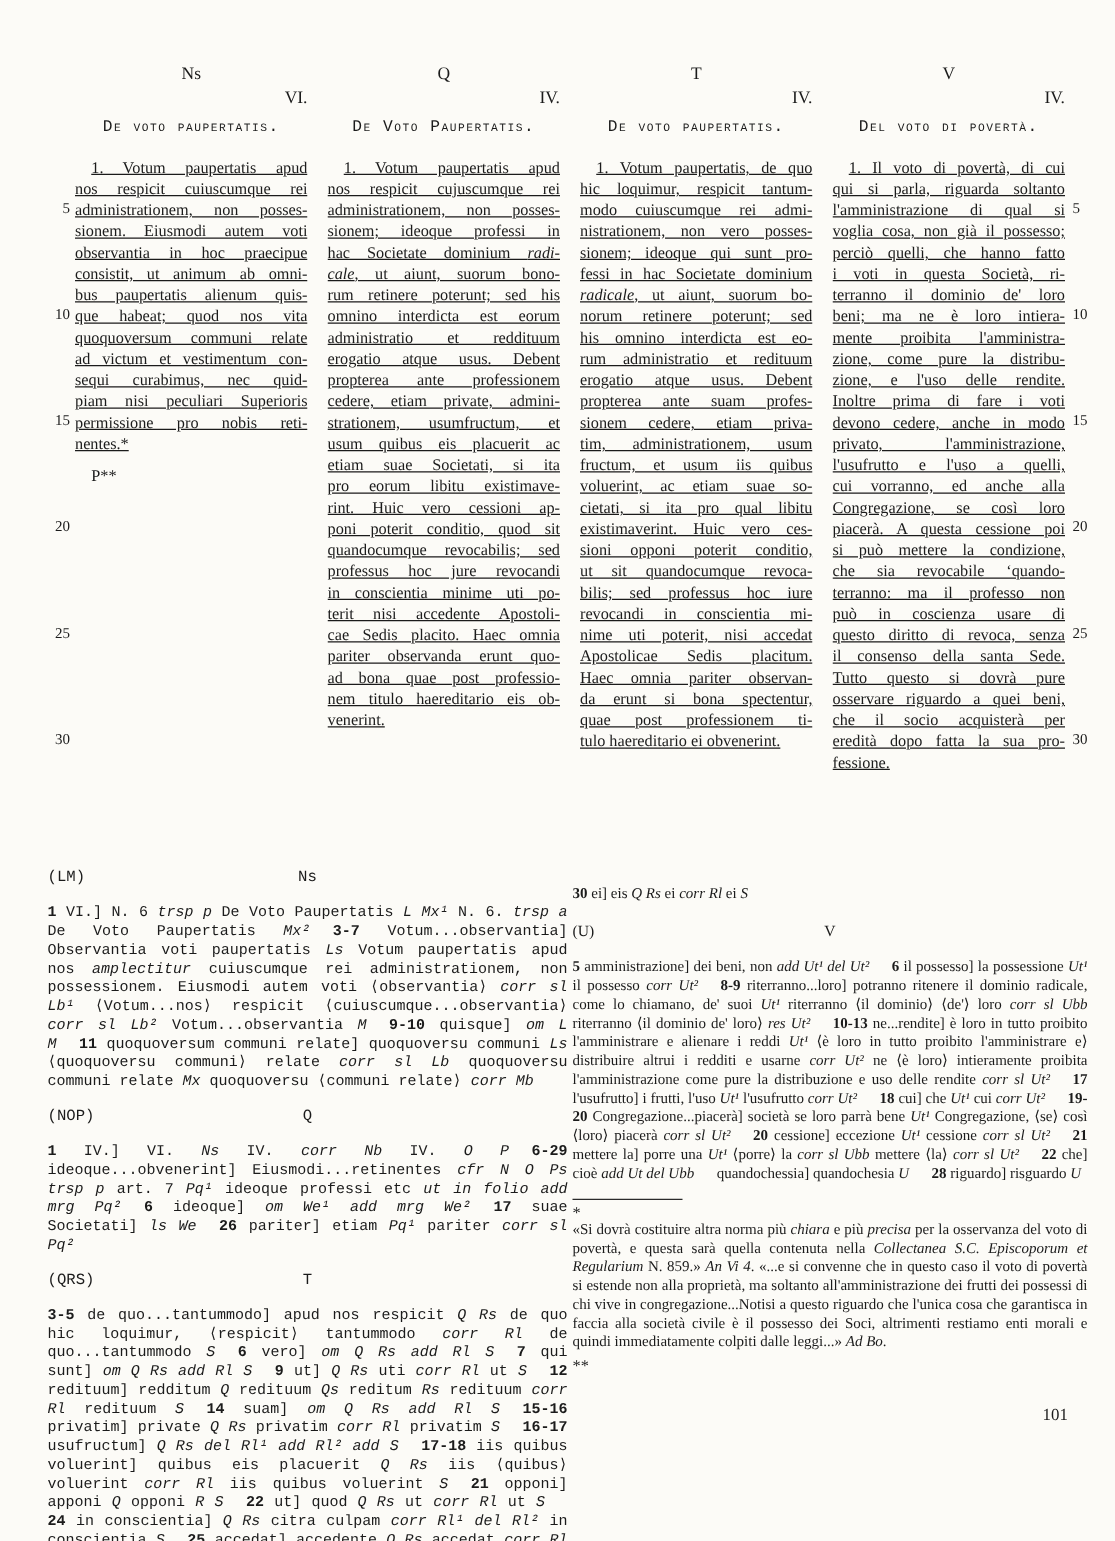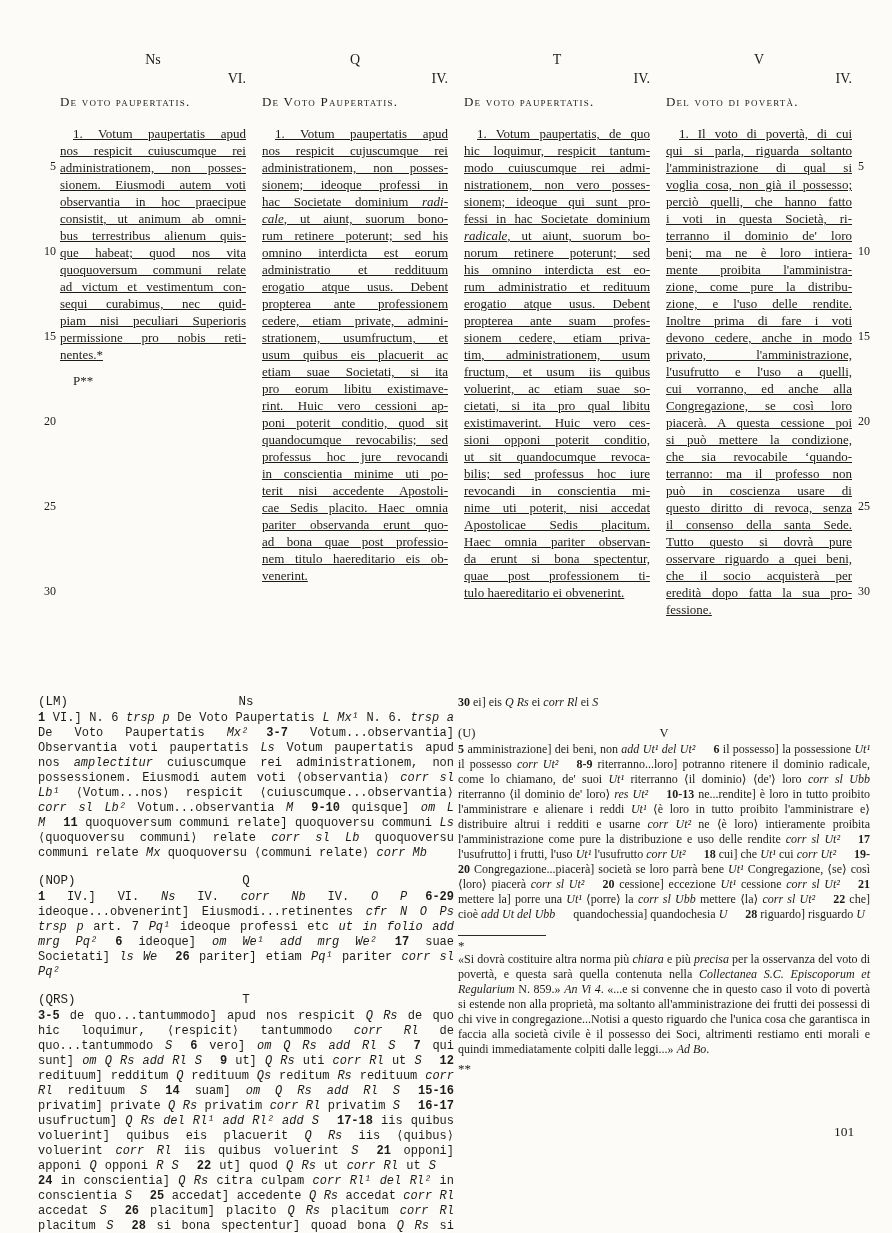--- a/index.html
+++ b/index.html
@@ -8,22 +8,22 @@
     background:#fcfbf7;color:#1b1b1b;
     font-family:"Liberation Serif","DejaVu Serif",serif;
     overflow:hidden;
   }
   
   .column{position:absolute;top:52px;width:186px;}
   .col-1{left:60px;} .col-2{left:262px;} .col-3{left:464px;} .col-4{left:666px;}
   .siglum{height:17px;text-align:center;font-size:14px;}
   .numeral{height:17px;text-align:right;font-size:14px;margin-top:2px;}
   .title{
-    margin-top:6px;height:18px;font-size:13px;
-    font-variant:small-caps;letter-spacing:1.2px;white-space:nowrap;
+    margin-top:6px;height:18px;text-align:center;font-size:13px;
+    font-variant:small-caps;letter-spacing:1.2px;white-space:nowrap;font-family:Liberation Mono, monospace;
   }
   .col-body{margin-top:13px;font-size:13px;text-decoration:underline;}
   .tline{
     height:17px;line-height:17px;text-align:justify;text-align-last:justify;
     overflow:hidden;white-space:nowrap;
   }
   .tline:first-child{text-indent:13px;}
   .tline:last-child{text-align-last:left;}
   .col-extra{margin-top:10px;font-size:13px;text-indent:13px;}
   
@@ -33,21 +33,21 @@
   .rail .rline{position:absolute;height:17px;line-height:17px;font-size:12px;width:30px;}
   .rail-left .rline{text-align:right;}
   
   .app-col{position:absolute;top:695px;font-size:12px;line-height:15px;}
   .app-left{left:38px;width:416px;font-family:Liberation Mono, monospace;}
   .app-right{left:458px;width:412px;}
   .app-section{margin-bottom:13px;}
   .app-header{position:relative;height:16px;font-size:12.5px;}
   .app-label{position:absolute;left:0;top:0;}
   .app-siglum{display:block;text-align:center;}
-  .app-text{text-align:justify;}
+  .app-text{text-align:justify;margin-top:12px;}
   .carryover{margin-bottom:16px;}
   
   .fn-rule{width:88px;border-top:1px solid #2a2a2a;margin:10px 0 3px 0;height:0;}
   .fn-mark{height:13px;line-height:13px;font-size:13px;}
   .fn-text{text-align:justify;margin-bottom:5px;}
   .page-number{position:absolute;left:834px;top:1124px;font-size:13.5px;}
   i{font-style:italic;} b{font-weight:bold;}
 </style>
 </head>
 <body>
@@ -75,21 +75,21 @@
     <div class="siglum">Ns</div>
     <div class="numeral">VI.</div>
     <div class="title">De voto paupertatis.</div>
     <div class="col-body">
         <div class="tline">1. Votum paupertatis apud</div>
         <div class="tline">nos respicit cuiuscumque rei</div>
         <div class="tline">administrationem, non posses-</div>
         <div class="tline">sionem. Eiusmodi autem voti</div>
         <div class="tline">observantia in hoc praecipue</div>
         <div class="tline">consistit, ut animum ab omni-</div>
-        <div class="tline">bus terrestribus alienum quis-</div>
+        <div class="tline">bus paupertatis alienum quis-</div>
         <div class="tline">que habeat; quod nos vita</div>
         <div class="tline">quoquoversum communi relate</div>
         <div class="tline">ad victum et vestimentum con-</div>
         <div class="tline">sequi curabimus, nec quid-</div>
         <div class="tline">piam nisi peculiari Superioris</div>
         <div class="tline">permissione pro nobis reti-</div>
         <div class="tline">nentes.*</div>
       </div>
     <div class="col-extra">P**</div>
   </section>

